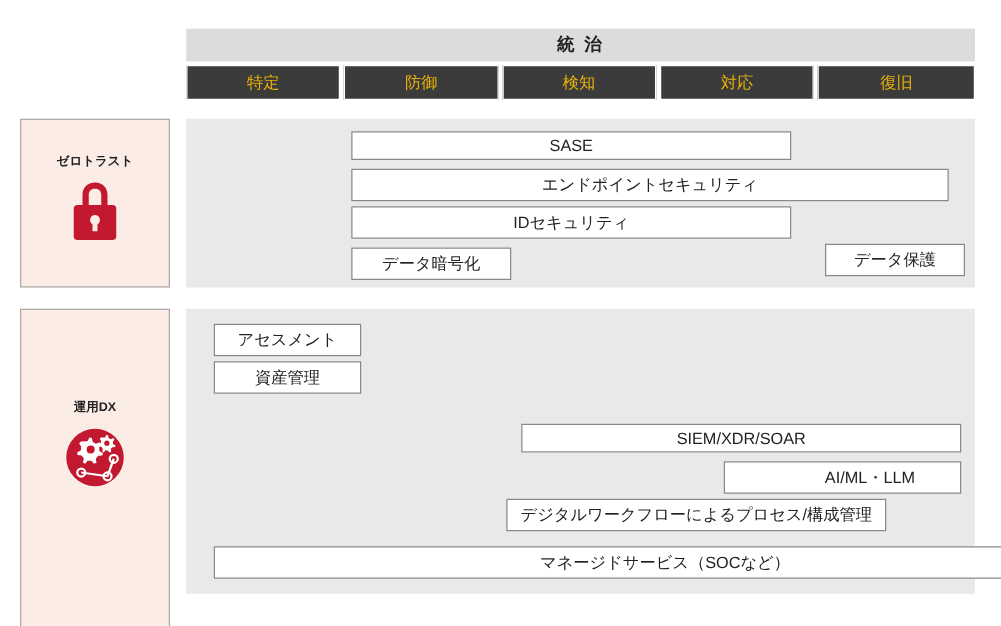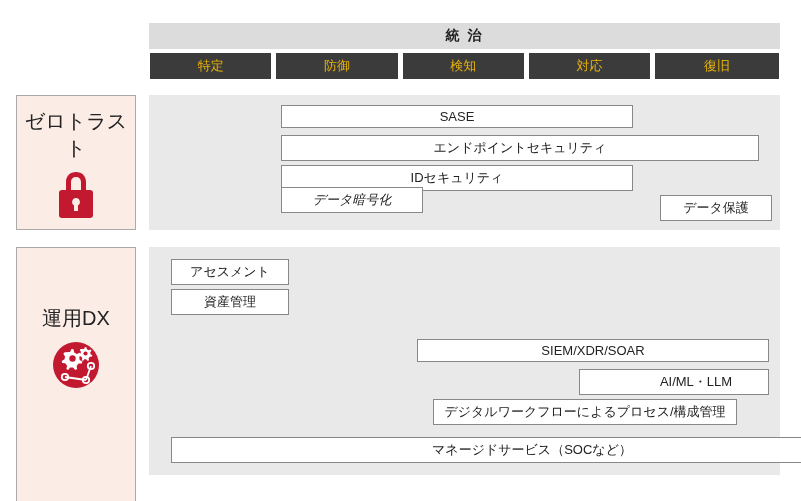--- a/index.html
+++ b/index.html
@@ -75,23 +75,24 @@
   .cat-card {
     position: absolute;
     left: 16px;
     width: 120px;
     background: #fbece6;
     border: 1px solid #aaa;
     text-align: center;
     padding-top: 12px;
   }
   .cat-card .title {
-    font-weight: 400;
-    font-size: 20px;
+    font-weight: 700;
+    font-size: 10px;
     margin-bottom: 8px;
+    margin-top: 14px;
   }
   .cat-card .icon-wrap {
     display: flex;
     justify-content: center;
     padding-bottom: 14px;
   }
   .cat1 { top: 95px; height: 135px; }
   .cat2 { top: 247px; height: 260px; text-align: center; }
 
   
@@ -140,21 +141,21 @@
       <svg width="44" height="52" viewBox="0 0 44 52">
         <path d="M22 2 c-6 0 -10 4 -10 10 v8 h-4 a3 3 0 0 0 -3 3 v22 a3 3 0 0 0 3 3 h28 a3 3 0 0 0 3 -3 v-22 a3 3 0 0 0 -3 -3 h-4 v-8 c0 -6 -4 -10 -10 -10 z M22 7 c3.3 0 5 2 5 5 v8 h-10 v-8 c0 -3 1.7 -5 5 -5 z M22 28 a4 4 0 0 1 2 7.4 v5.6 h-4 v-5.6 a4 4 0 0 1 2 -7.4 z" fill="#c21830"></path>
       </svg>
     </div>
   </div>
 
   <div class="panel panel1">
     <div class="cap" style="left:132px; top:10px;  width:352px;">SASE</div>
     <div class="cap" style="left:132px; top:40px;  width:478px;">エンドポイントセキュリティ</div>
     <div class="cap" style="left:132px; top:70px;  width:352px;">IDセキュリティ</div>
-    <div class="cap" style="left:132px; top:92px; width:142px;font-style:italic;">データ暗号化</div>
+    <div class="cap" style="left:132px; top:103px; width:128px;">データ暗号化</div>
     <div class="cap" style="left:511px; top:100px; width:112px;">データ保護</div>
   </div>
 
   <div class="cat-card cat2">
     <div style="height:45px"></div>
     <div class="title">運用DX</div>
     <div class="icon-wrap">
       <svg width="50" height="50" viewBox="0 0 50 50">
         <circle cx="25" cy="25" r="23" fill="#c21830"></circle>
 
@@ -171,17 +172,17 @@
         </g>
       </svg>
     </div>
   </div>
 
   <div class="panel panel2">
     <div class="cap" style="left:22px;  top:42px;  width:118px;">資産管理</div>
     <div class="cap" style="left:22px;  top:12px;  width:118px;">アセスメント</div>
     <div class="cap" style="left:268px; top:92px;  width:352px;">SIEM/XDR/SOAR</div>
     <div class="cap" style="left:430px; top:122px; width:190px;padding-left:44px;">AI/ML・LLM</div>
-    <div class="cap" style="left:284px; top:152px; width:304px;">デジタルワークフローによるプロセス/構成管理</div>
+    <div class="cap" style="left:256px; top:152px; width:304px;">デジタルワークフローによるプロセス/構成管理</div>
     <div class="cap" style="left:22px;  top:190px; width:722px;">マネージドサービス（SOCなど）</div>
   </div>
 
 </div>
 
 </body></html>

